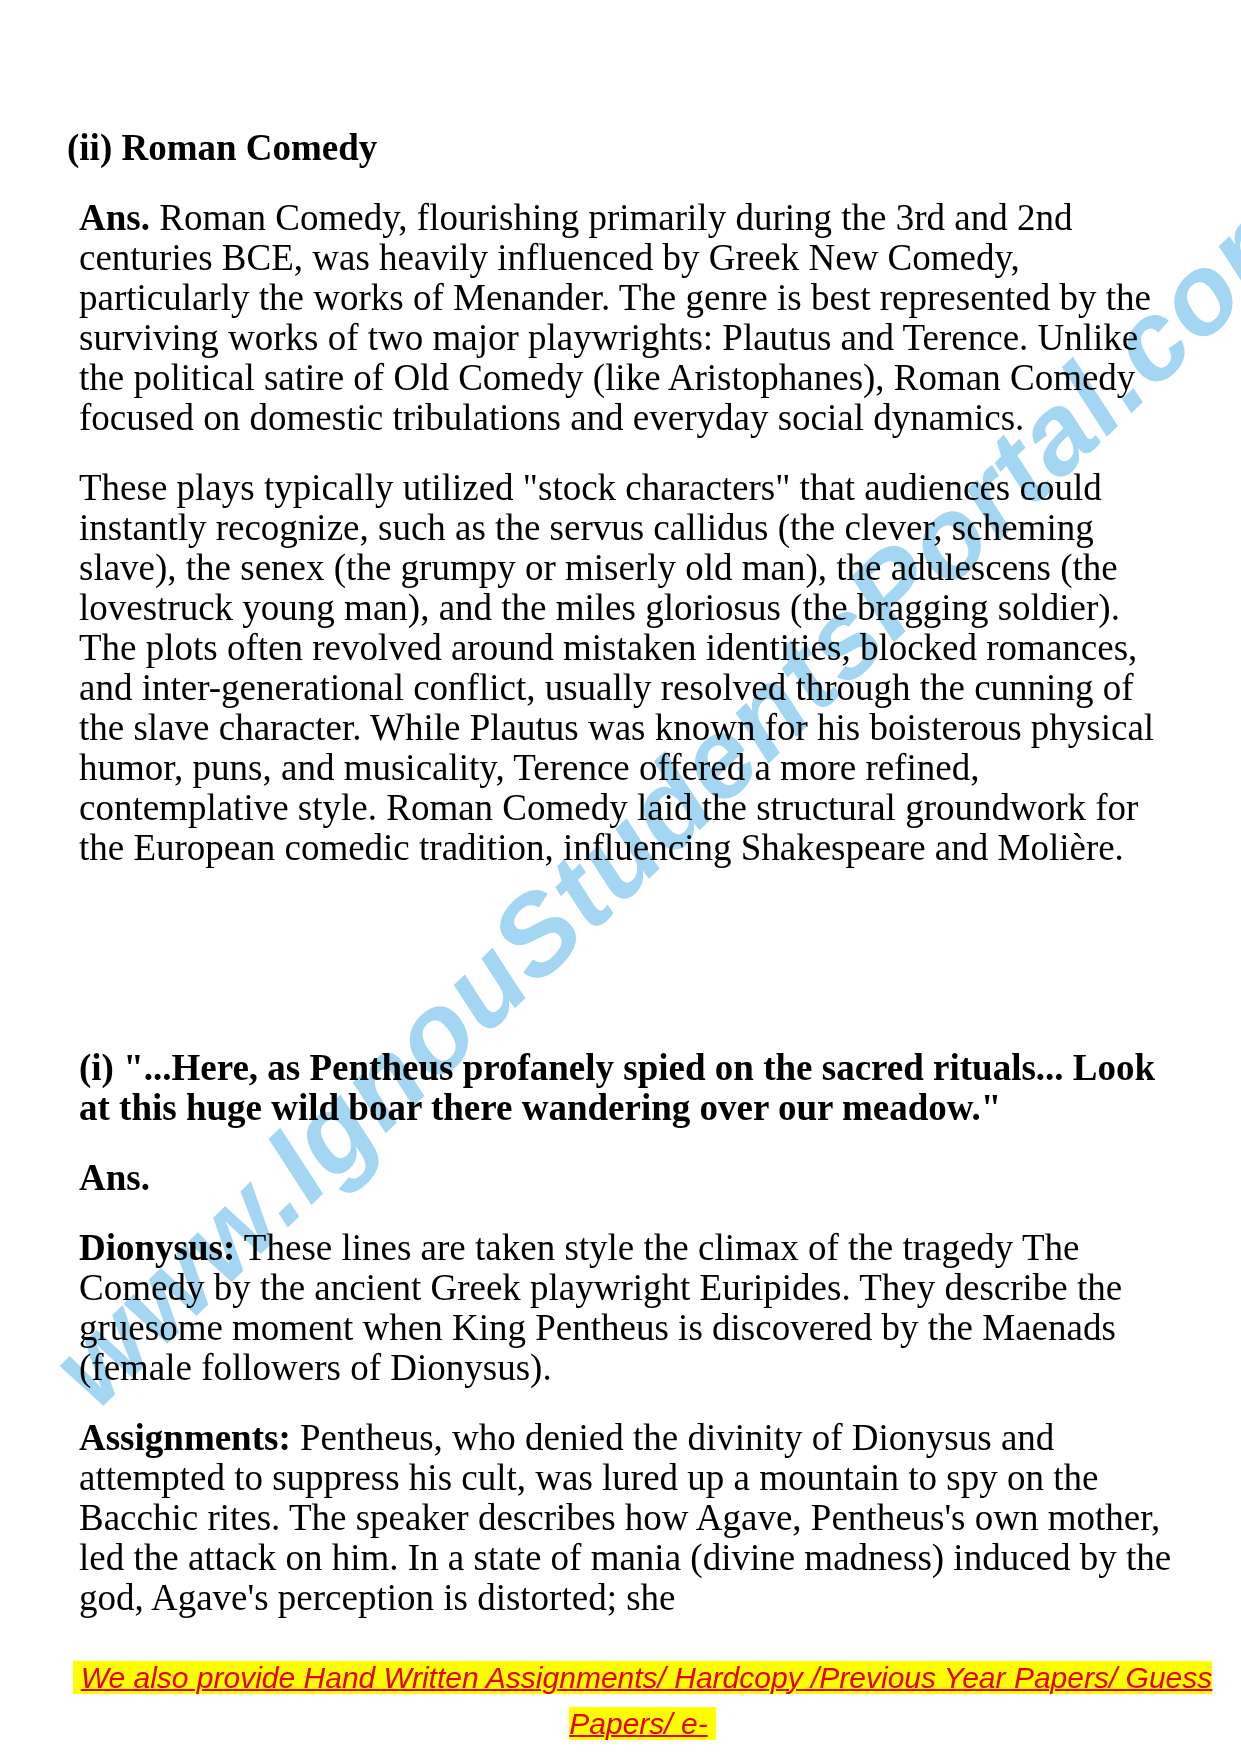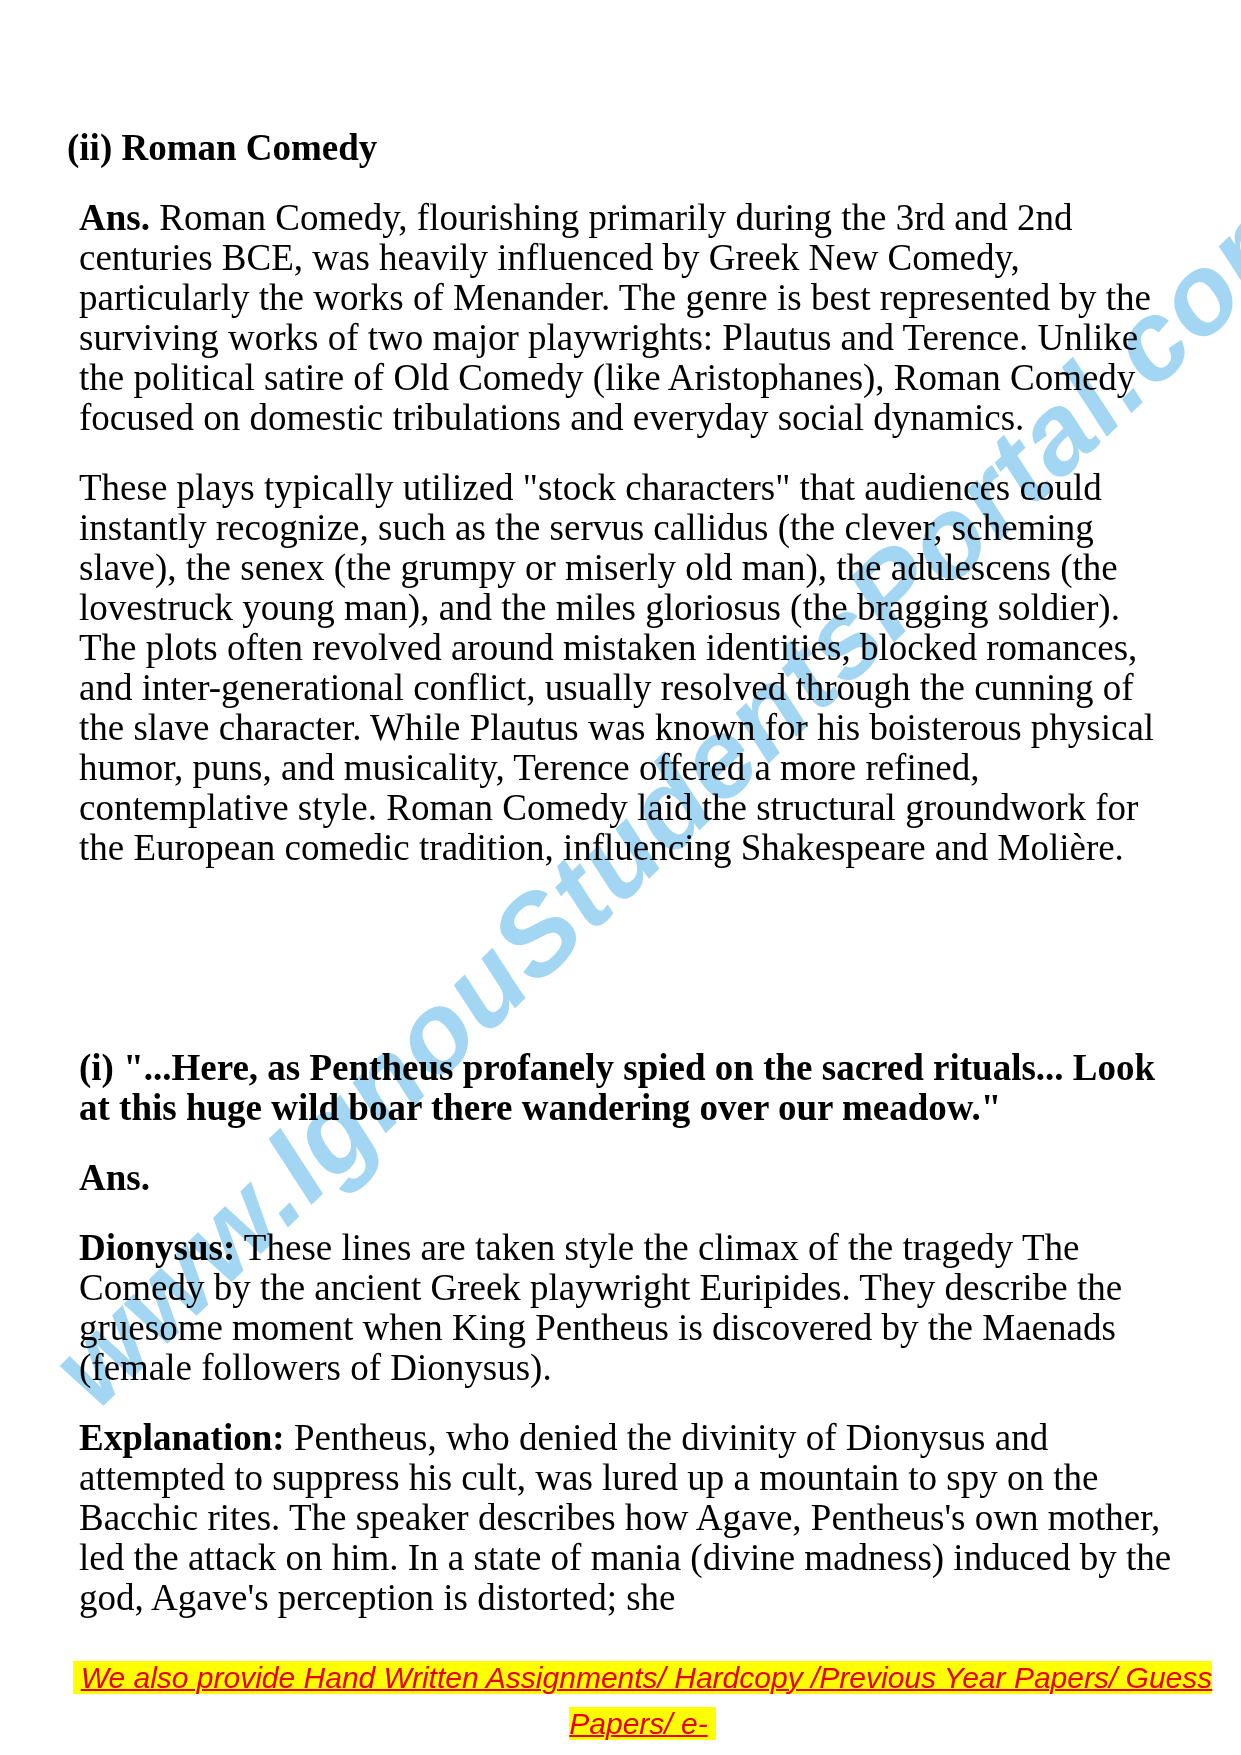--- a/index.html
+++ b/index.html
@@ -65,21 +65,21 @@
 
     <div class="spacer"></div>
 
 
     <p class="bold">(i) "...Here, as Pentheus profanely spied on the sacred rituals... Look at this huge wild boar there wandering over our meadow."</p>
 
     <p class="bold">Ans.</p>
 
     <p><span class="bold">Dionysus:</span><span> These lines are taken style the climax of the tragedy </span><span class="italic">The Comedy</span><span> by the ancient Greek playwright Euripides. They describe the gruesome moment when King Pentheus is discovered by the Maenads (female followers of Dionysus).</span></p>
 
-    <p><span class="bold">Explanation:</span><span> Pentheus, who denied the divinity of Dionysus and attempted to suppress his cult, was lured up a mountain to spy on the Bacchic rites. The speaker describes how Agave, Pentheus's own mother, led the attack on him. In a state of mania (divine madness) induced by the god, Agave's perception is distorted; she</span></p>
+    <p><span class="bold">Assignments:</span><span> Pentheus, who denied the divinity of Dionysus and attempted to suppress his cult, was lured up a mountain to spy on the Bacchic rites. The speaker describes how Agave, Pentheus's own mother, led the attack on him. In a state of mania (divine madness) induced by the god, Agave's perception is distorted; she</span></p>
 
   </div>
 
   <div class="footer">
     <div><span class="hl"><span class="red">We also provide Hand Written Assignments/ Hardcopy /Previous Year Papers/ Guess Papers/ e-</span></span></div>
   </div>
 
 </div>
 
 </body></html>

